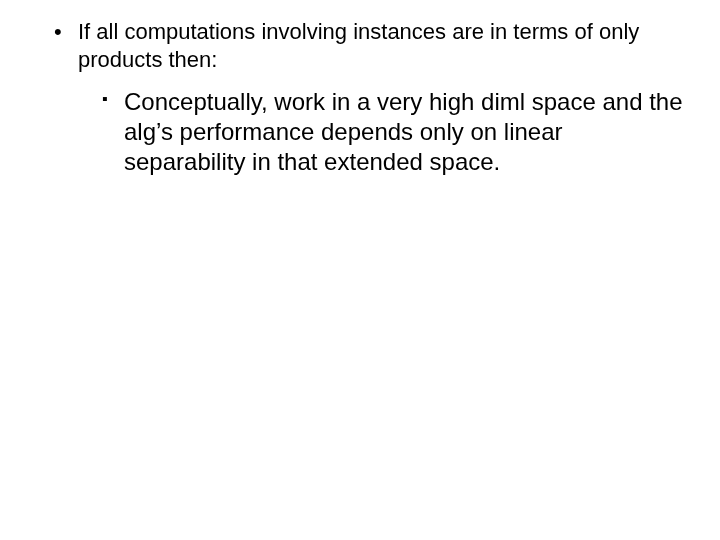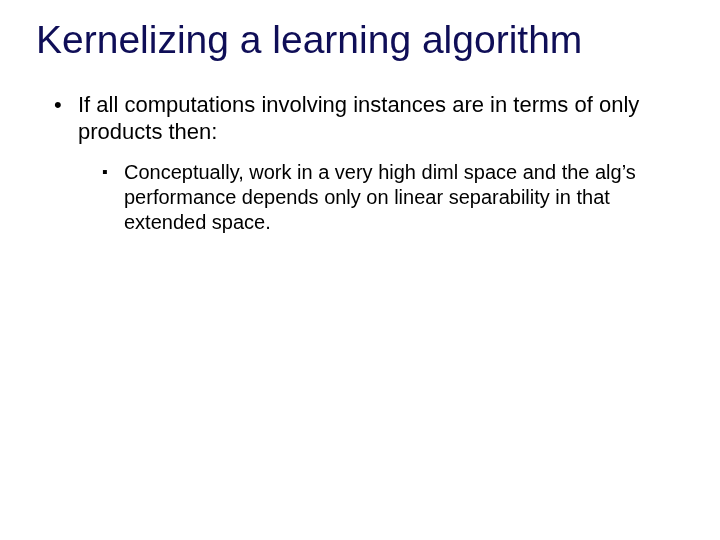--- a/index.html
+++ b/index.html
@@ -41,21 +41,21 @@
     content: "•";
     position: absolute;
     left: 0;
     top: 0;
     font-size: 22px;
   }
   ul.level2 {
     list-style: none;
     margin: 14px 0 0 0;
     padding: 0 0 0 24px;
-    font-size: 20px;
+    font-size: 24px;
     line-height: 1.25;
   }
   ul.level2 > li {
     position: relative;
     padding-left: 22px;
     margin-bottom: 22px;
   }
   ul.level2 > li::before {
     content: "▪";
     position: absolute;
@@ -64,21 +64,20 @@
     font-size: 16px;
   }
   .examples {
     margin-top: 6px;
   }
 </style>
 </head>
 <body>
 
 <div class="slide">
-  <h1 class="title">Kernelizing a learning algorithm</h1>
 
   <ul class="level1">
     <li>
       <span>If  all computations involving instances are in terms of only products then:</span>
       <ul class="level2">
         <li>
           <span>Conceptually, work in a very high diml space and the alg’s performance depends only on linear separability in that extended space.</span>
         </li>
       </ul>
     </li>

